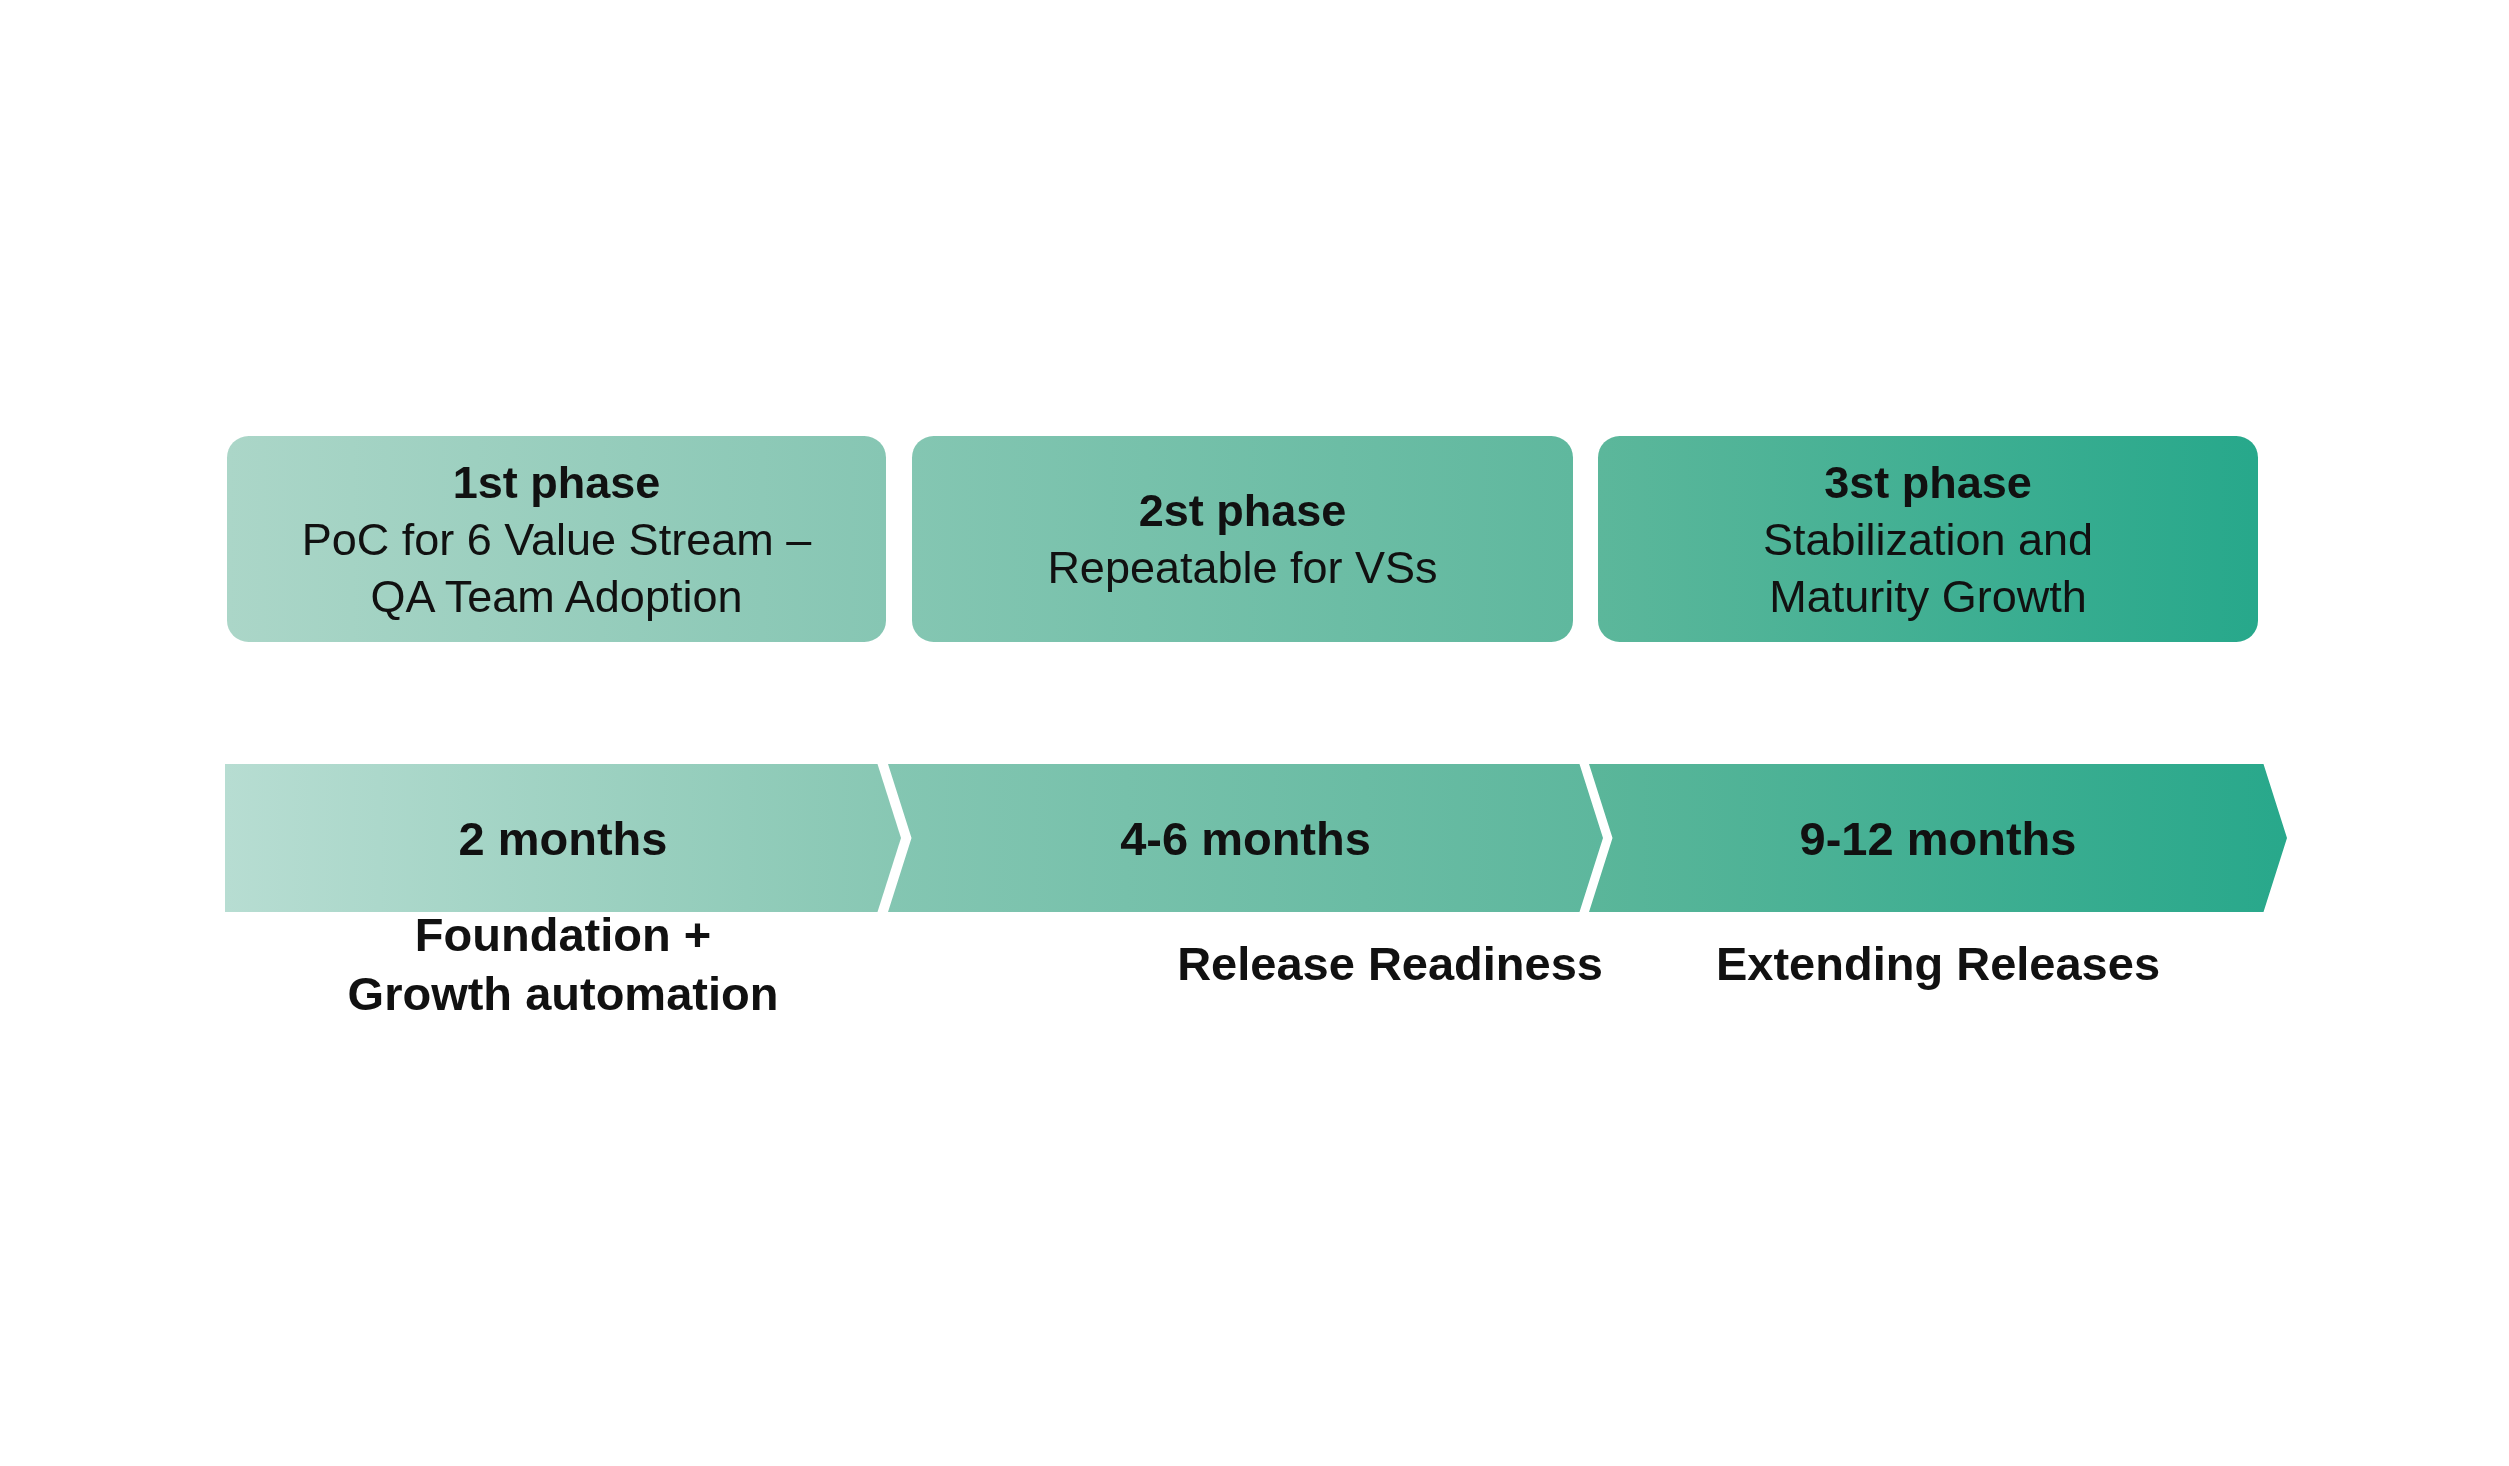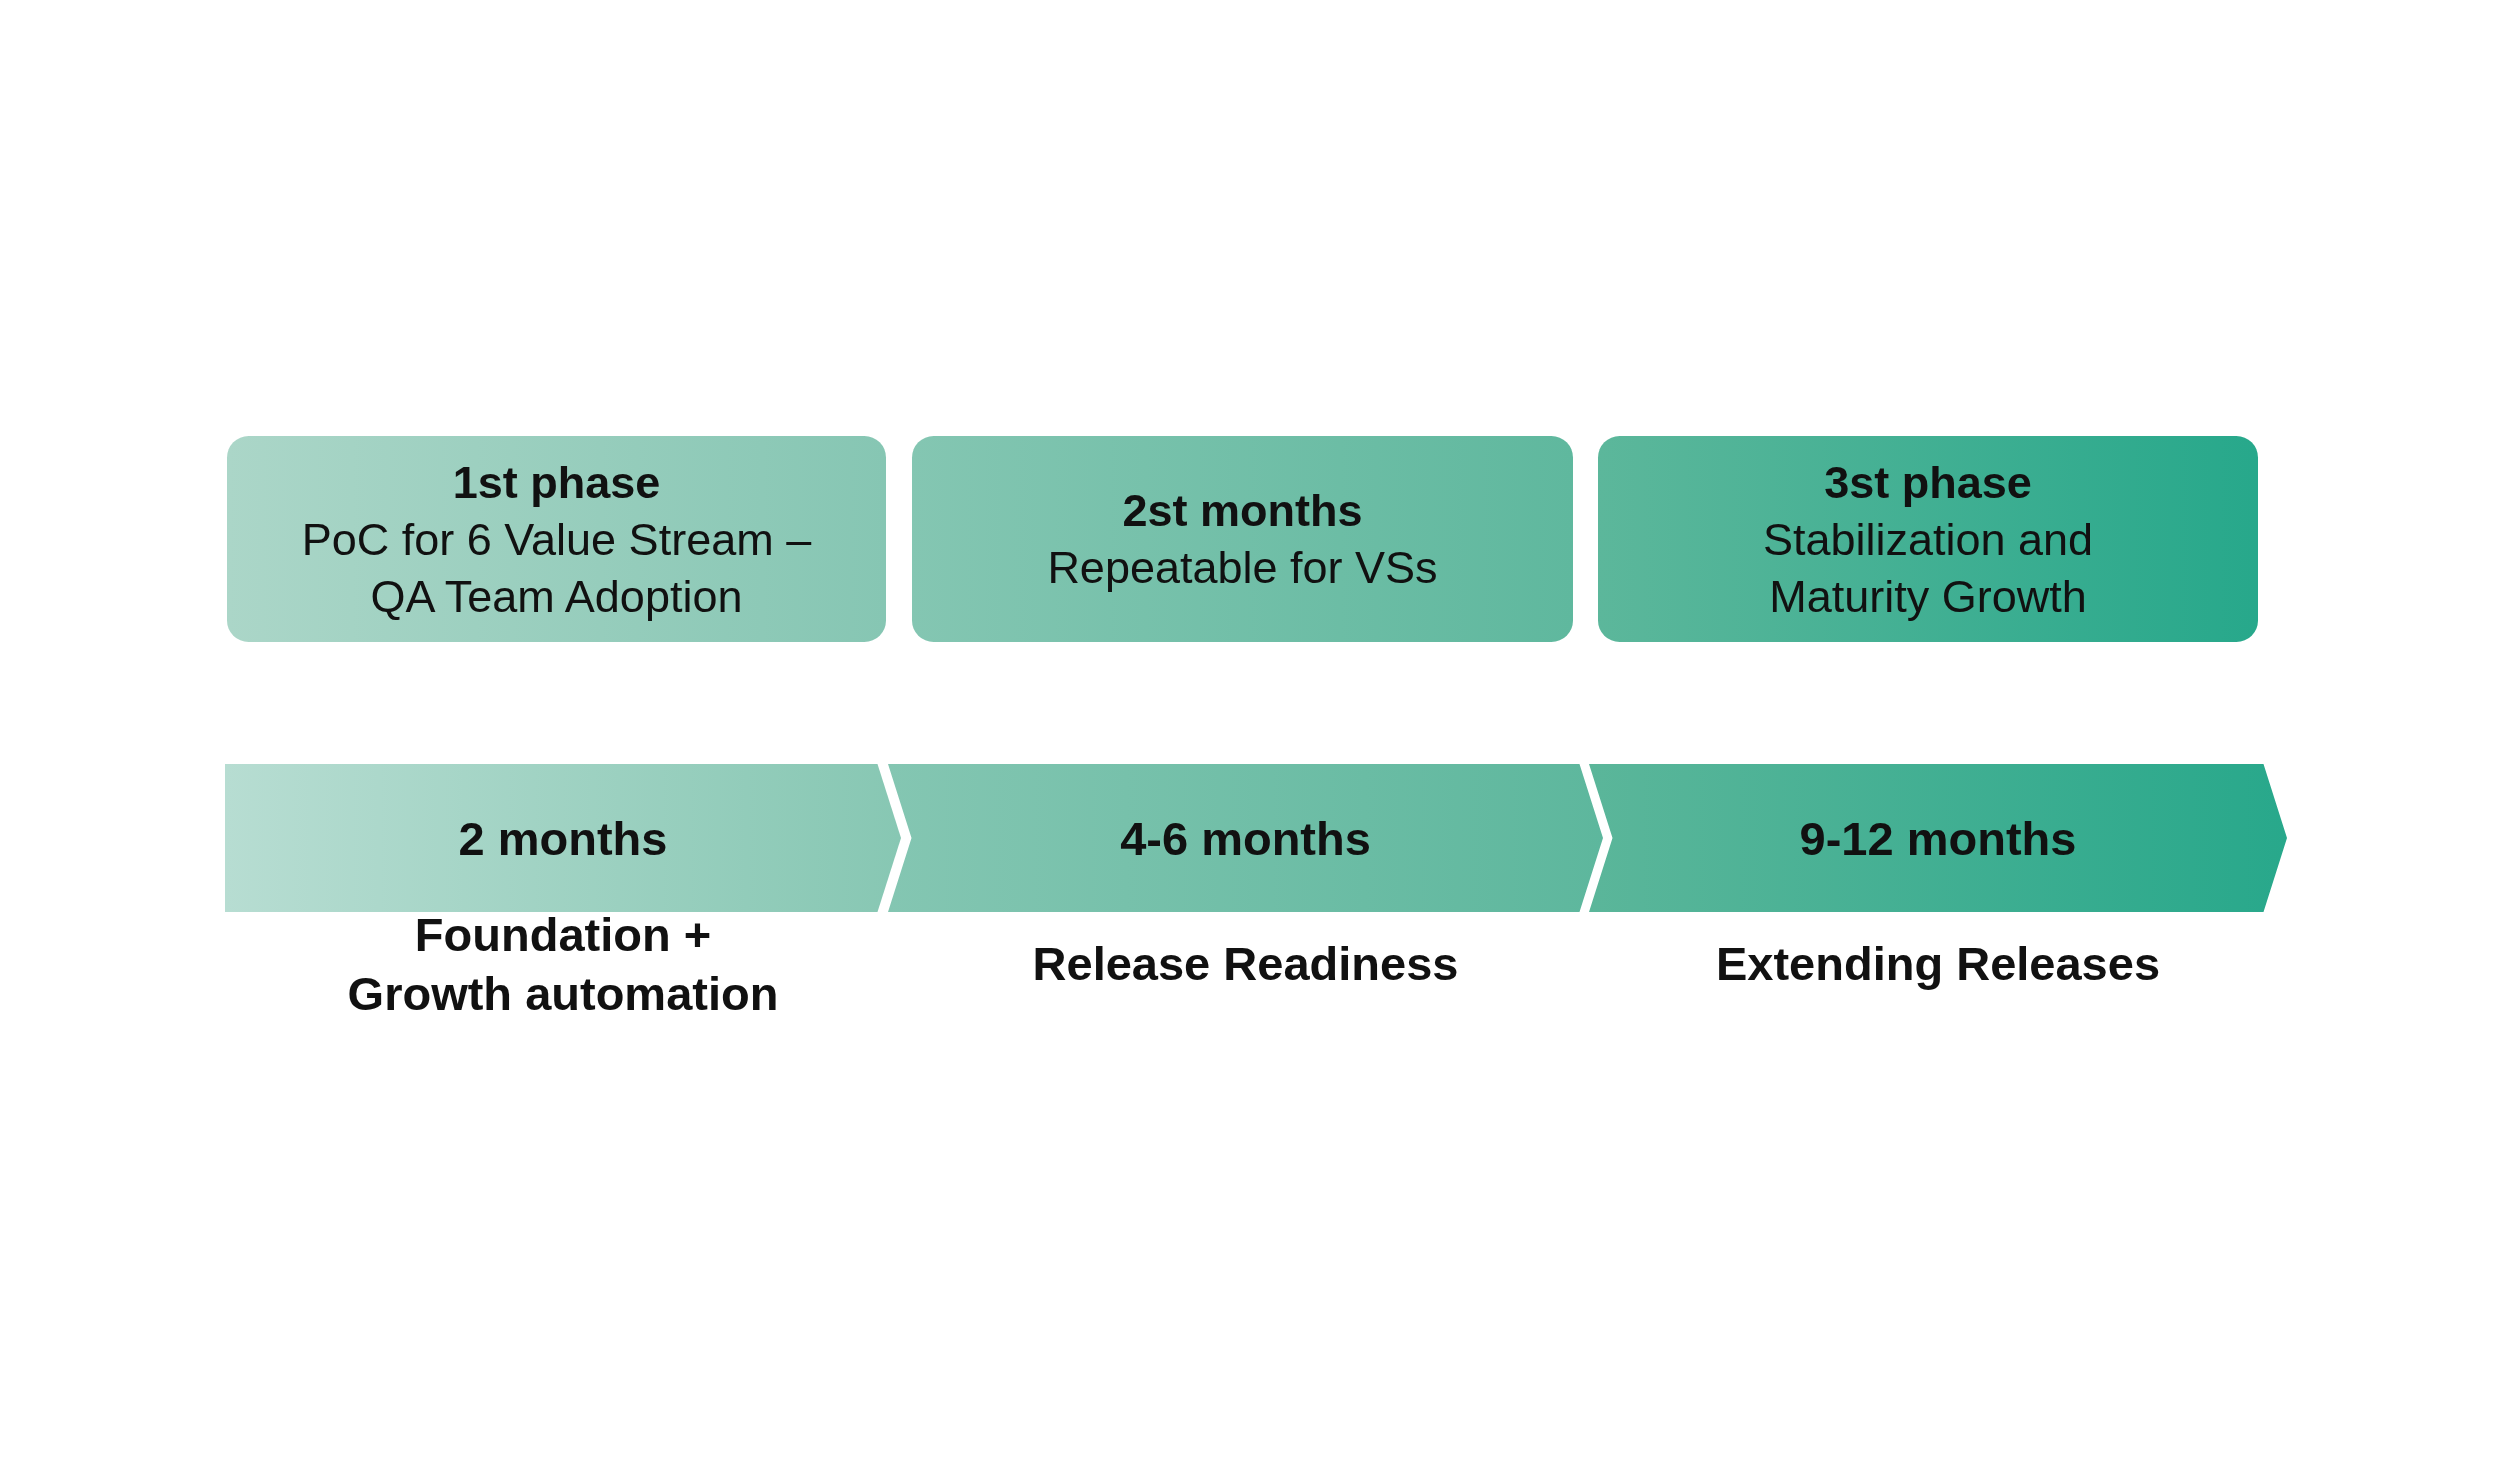--- a/index.html
+++ b/index.html
@@ -86,36 +86,36 @@
     display: flex;
     flex-direction: column;
     justify-content: center;
     align-items: center;
     text-align: center;
     font-size: 47px;
     font-weight: bold;
     line-height: 59px;
   }
   #outcome-1 { left: 225px;  width: 676px; }
-  #outcome-2 { left: 888px;  width: 715px; }
+  #outcome-2 { left: 888px;  width: 715px; align-items: flex-end; }
   #outcome-3 { left: 1589px; width: 698px; }
 </style>
 </head>
 <body>
 
 <div class="canvas">
 
   <div class="phase-box" id="box-1" style="background: linear-gradient(90deg, rgb(171, 214, 200), rgb(134, 198, 179));">
     <div class="phase-title">1st phase</div>
     <div class="phase-line">PoC for 6 Value Stream –</div>
     <div class="phase-line">QA Team Adoption</div>
   </div>
 
   <div class="phase-box" id="box-2" style="background: linear-gradient(90deg, rgb(132, 198, 178), rgb(95, 184, 158));">
-    <div class="phase-title">2st months</div>
+    <div class="phase-title">2st phase</div>
     <div class="phase-line">Repeatable for VSs</div>
   </div>
 
   <div class="phase-box" id="box-3" style="background: linear-gradient(90deg, rgb(92, 183, 155), rgb(39, 168, 139));">
     <div class="phase-title">3st phase</div>
     <div class="phase-line">Stabilization and</div>
     <div class="phase-line">Maturity Growth</div>
   </div>
 
   <div class="timeline">

